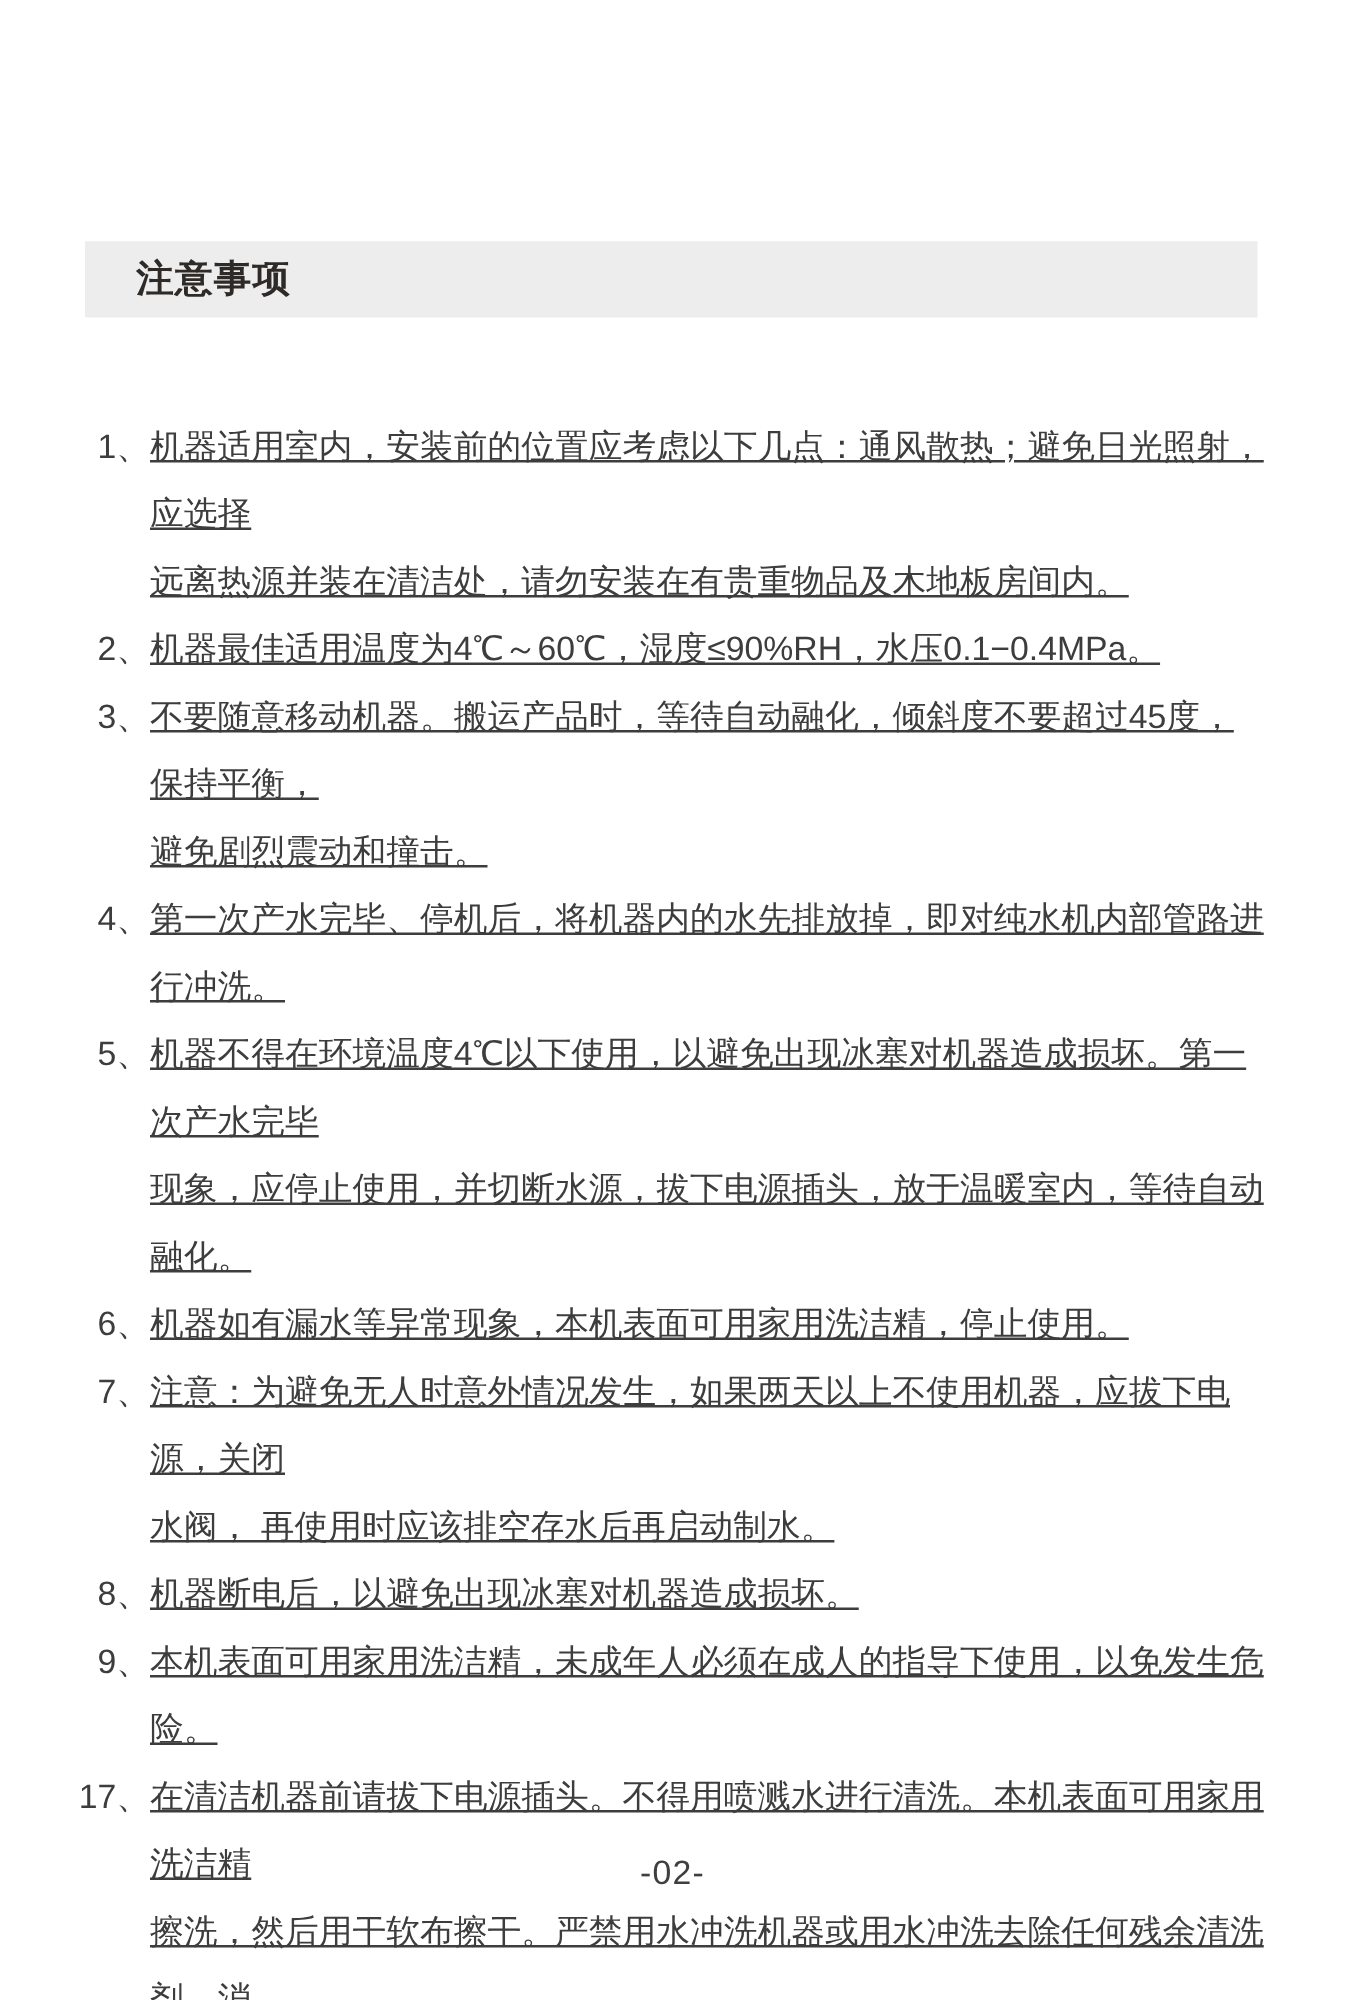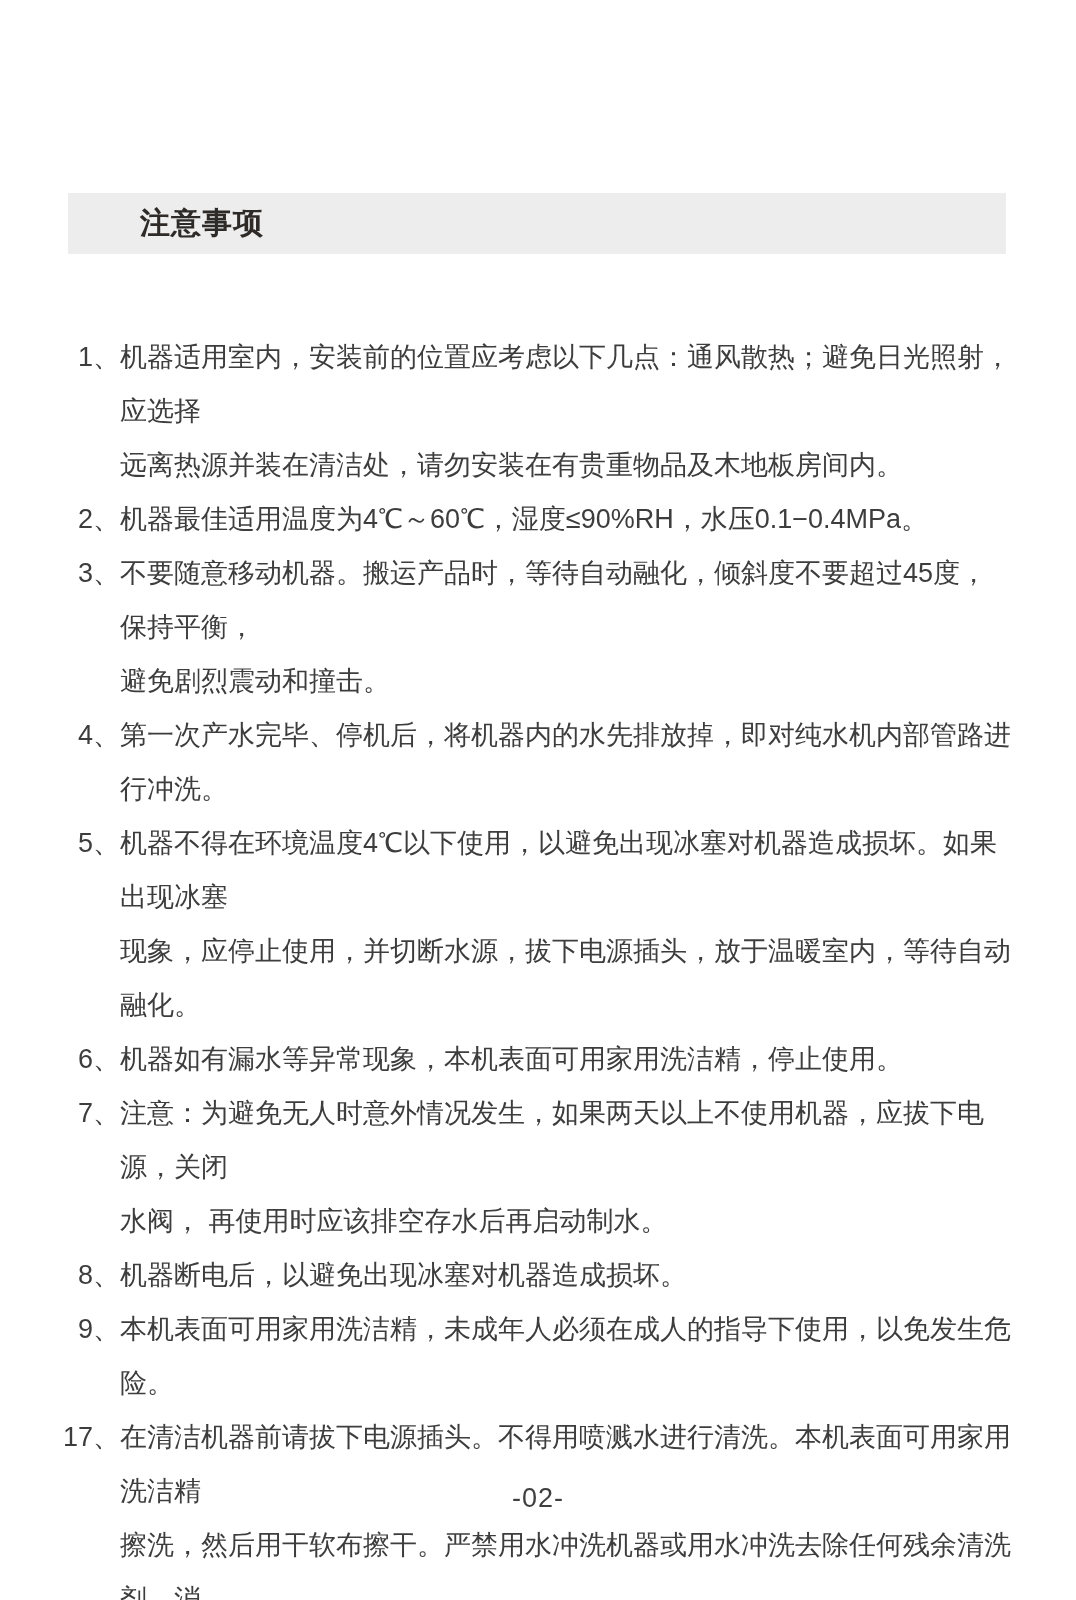--- a/index.html
+++ b/index.html
@@ -19,21 +19,21 @@
     position: absolute;
     left: 68px;
     top: 193px;
     width: 938px;
     height: 61px;
     background: #ededed;
     display: flex;
     align-items: center;
   }
   .section-title {
-    padding-left: 72px;
+    padding-left: 41px;
     font-size: 30px;
     font-weight: bold;
     color: #2e2a27;
     letter-spacing: 1px;
   }
   .precautions-list {
     position: absolute;
     left: 62px;
     top: 330px;
     width: 952px;
@@ -48,20 +48,21 @@
     width: 58px;
     flex: 0 0 58px;
     text-align: right;
     white-space: nowrap;
   }
   .item-text {
     width: 892px;
     flex: 0 0 892px;
     white-space: pre-wrap;
     word-break: break-all;
+    text-decoration: underline;
   }
   .page-number {
     position: absolute;
     left: 0;
     top: 1483px;
     width: 100%;
     text-align: center;
     font-size: 27px;
     color: #3f3f3f;
     letter-spacing: 1px;
@@ -88,21 +89,21 @@
     <span class="item-num">3、</span>
     <span class="item-text">不要随意移动机器。搬运产品时，等待自动融化，倾斜度不要超过45度，保持平衡，
 避免剧烈震动和撞击。</span>
   </div>
   <div class="list-item">
     <span class="item-num">4、</span>
     <span class="item-text">第一次产水完毕、停机后，将机器内的水先排放掉，即对纯水机内部管路进行冲洗。</span>
   </div>
   <div class="list-item">
     <span class="item-num">5、</span>
-    <span class="item-text">机器不得在环境温度4℃以下使用，以避免出现冰塞对机器造成损坏。如果出现冰塞
+    <span class="item-text">机器不得在环境温度4℃以下使用，以避免出现冰塞对机器造成损坏。第一次产水完毕
 现象，应停止使用，并切断水源，拔下电源插头，放于温暖室内，等待自动融化。</span>
   </div>
   <div class="list-item">
     <span class="item-num">6、</span>
     <span class="item-text">机器如有漏水等异常现象，本机表面可用家用洗洁精，停止使用。</span>
   </div>
   <div class="list-item">
     <span class="item-num">7、</span>
     <span class="item-text">注意：为避免无人时意外情况发生，如果两天以上不使用机器，应拔下电源，关闭
 水阀， 再使用时应该排空存水后再启动制水。</span>

